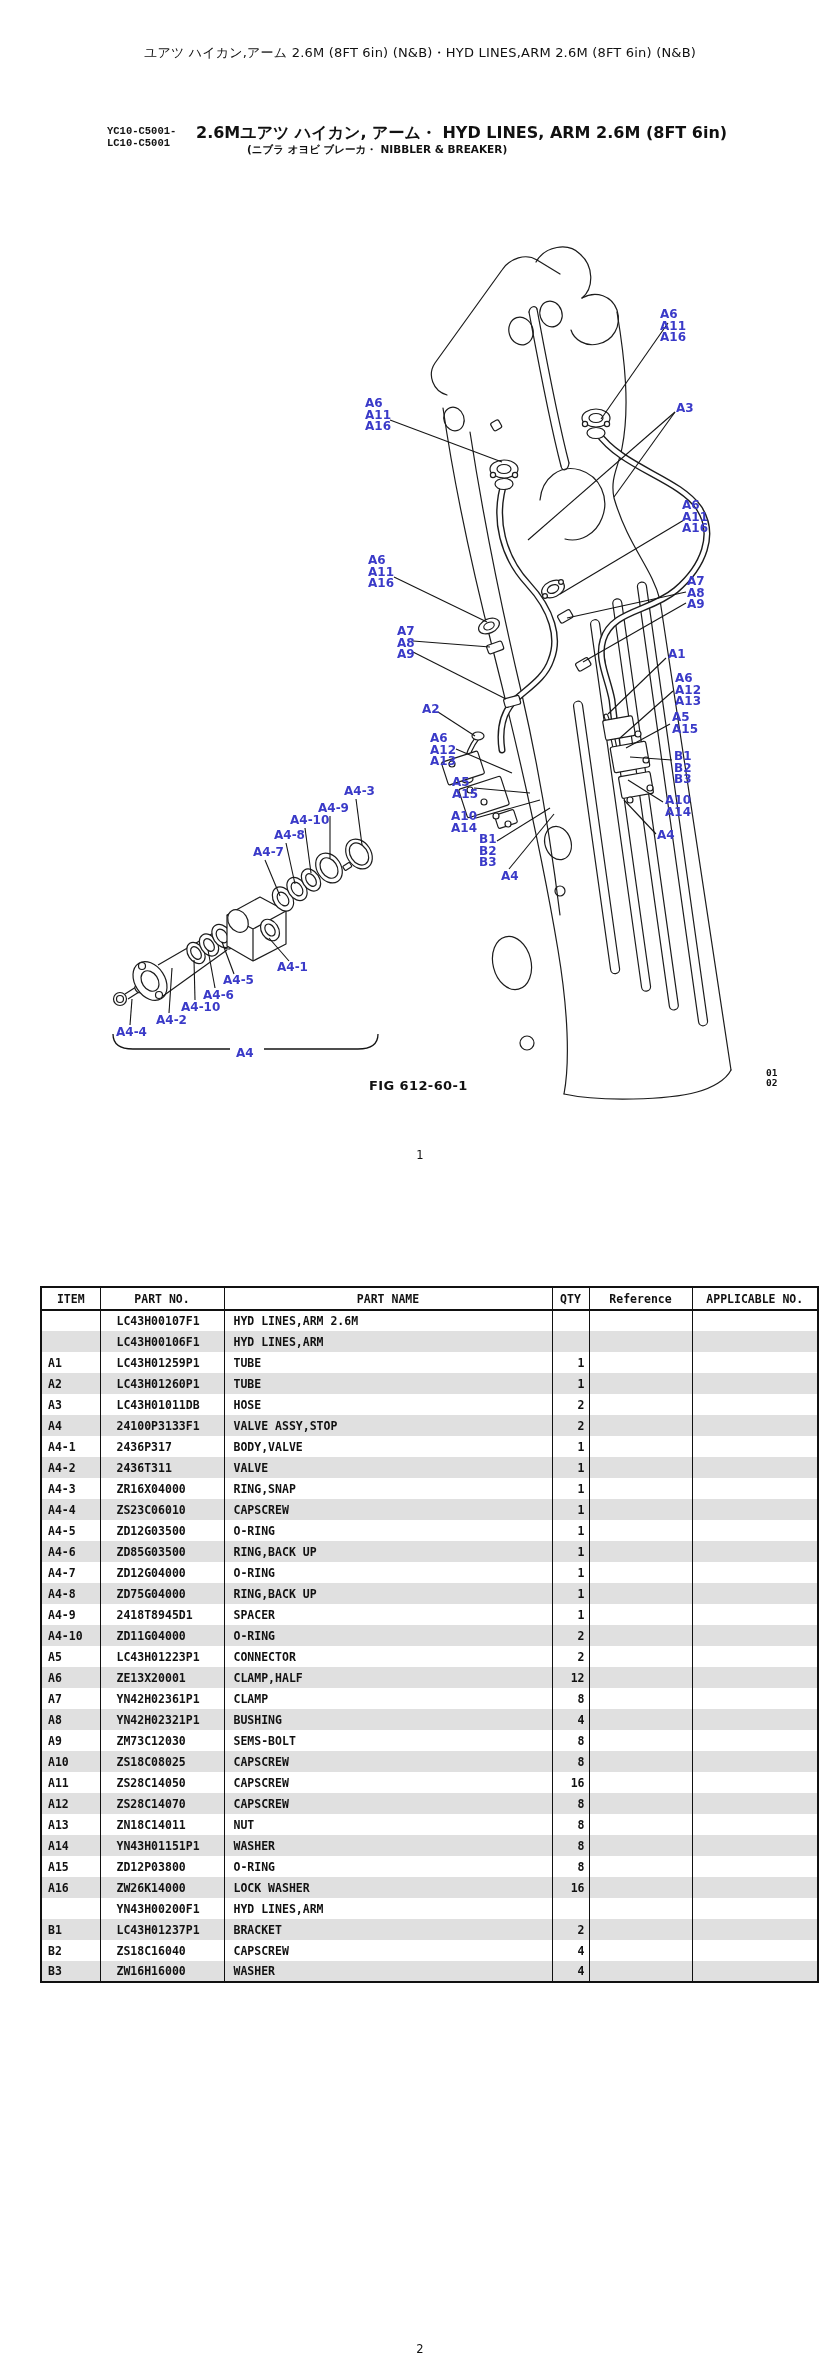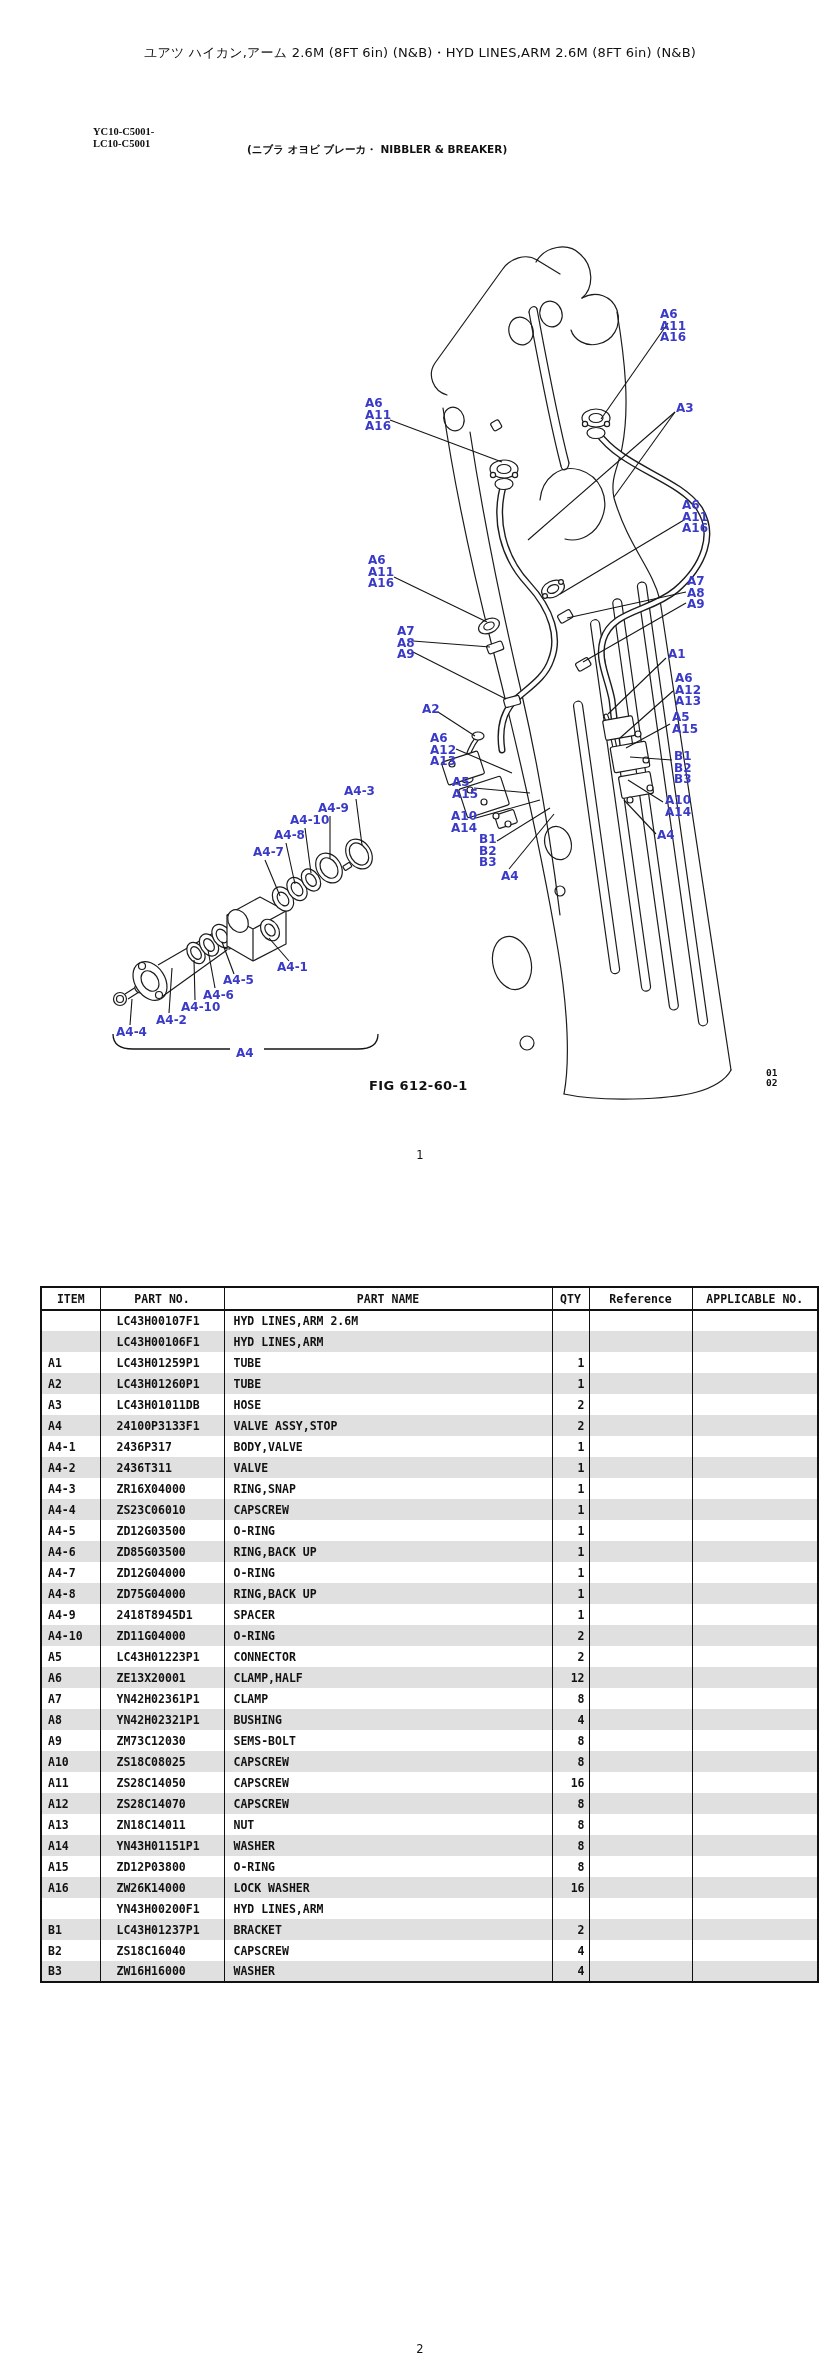--- a/index.html
+++ b/index.html
@@ -3,21 +3,21 @@
 <meta charset="utf-8">
 <style>
   *{margin:0;padding:0;box-sizing:border-box}
   html,body{background:#fff}
   body{width:840px;height:2377px;position:relative;font-family:"DejaVu Sans",sans-serif;color:#111}
   .page{position:absolute;left:0;top:0;width:840px;height:2377px;background:#fff;overflow:hidden}
 
   .top-title{position:absolute;top:44px;left:0;width:840px;text-align:center;
     font-weight:normal;font-size:13px;letter-spacing:.2px;white-space:nowrap}
 
-  .model-codes{position:absolute;left:93px;top:126px;font-family:Liberation Serif, serif;
+  .model-codes{position:absolute;left:107px;top:126px;font-family:Liberation Mono, monospace;
     font-weight:bold;font-size:10.5px;line-height:11.5px}
   .section-title{position:absolute;left:196px;top:123px;font-weight:bold;font-size:16px;white-space:nowrap}
   .section-subtitle{position:absolute;left:247px;top:143px;font-weight:bold;font-size:10.5px;white-space:nowrap}
 
   .diagram{position:absolute;left:0;top:0;width:840px;height:1120px}
   .diagram svg{position:absolute;left:0;top:0}
   .callout{position:absolute;color:var(--callout,#3a3ac8);font-weight:bold;font-size:12px;
     line-height:11.5px;white-space:pre;font-family:"DejaVu Sans",sans-serif}
   .fig-label{position:absolute;left:369px;top:1078px;font-weight:bold;font-size:13px;letter-spacing:.4px}
   .rev{position:absolute;left:766px;top:1068px;font-family:"DejaVu Sans Mono",monospace;
@@ -43,20 +43,21 @@
 <body>
 
 <div class="page">
 
   <div class="top-title">ユアツ ハイカン,アーム 2.6M (8FT 6in) (N&amp;B)・HYD LINES,ARM 2.6M (8FT 6in) (N&amp;B)</div>
 
   <div class="model-codes">
     <div>YC10-C5001-</div>
     <div>LC10-C5001</div>
   </div>
+  <div class="section-title">2.6Mユアツ ハイカン, アーム・ HYD LINES, ARM 2.6M (8FT 6in)</div>
   <div class="section-subtitle">(ニブラ オヨビ ブレーカ・ NIBBLER &amp; BREAKER)</div>
 
   <div class="diagram">
     <svg width="840" height="1120" viewBox="0 0 840 1120">
 
       <g fill="none" stroke="#1c1c1c" stroke-width="1.2" stroke-linecap="round" stroke-linejoin="round">
         <path d="M447,395 C433,391 427,375 435,363 L502,270 C510,258 526,253 537,260 L560,274"></path>
         <path d="M536,262 C545,246 568,242 580,254 C594,266 594,288 582,298"></path>
         <path d="M582,298 C596,290 612,296 617,310 C622,326 613,341 598,344 C586,347 574,340 571,330"></path>
         <ellipse cx="521" cy="331" rx="12" ry="14" transform="rotate(-18 521 331)"></ellipse>

